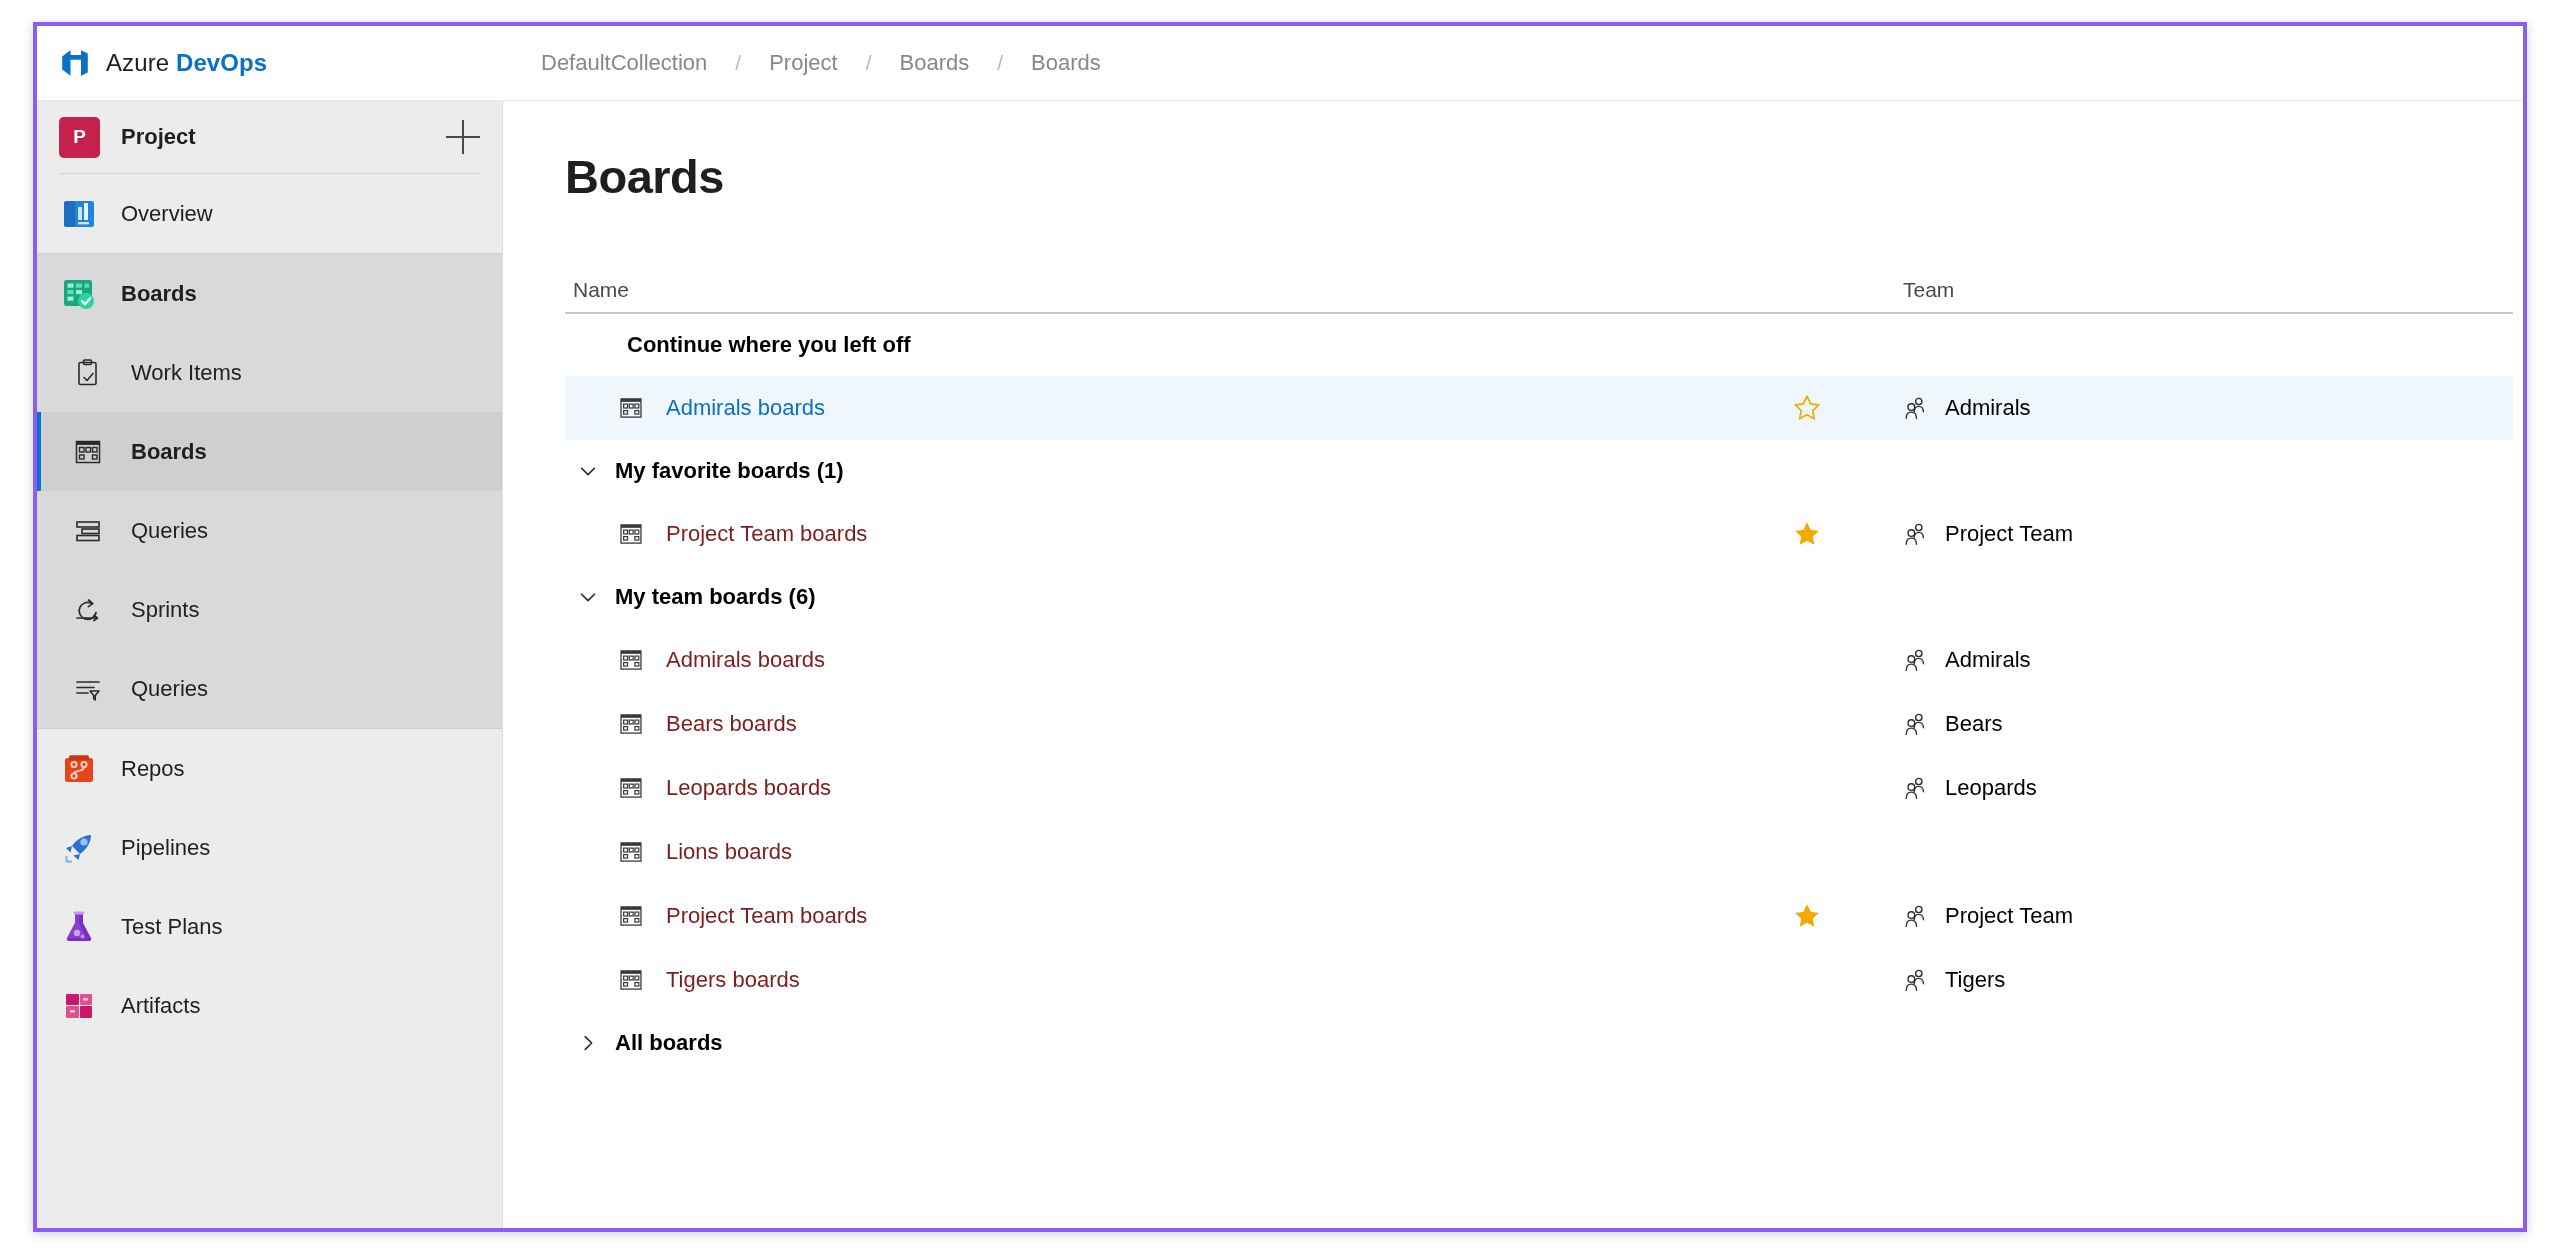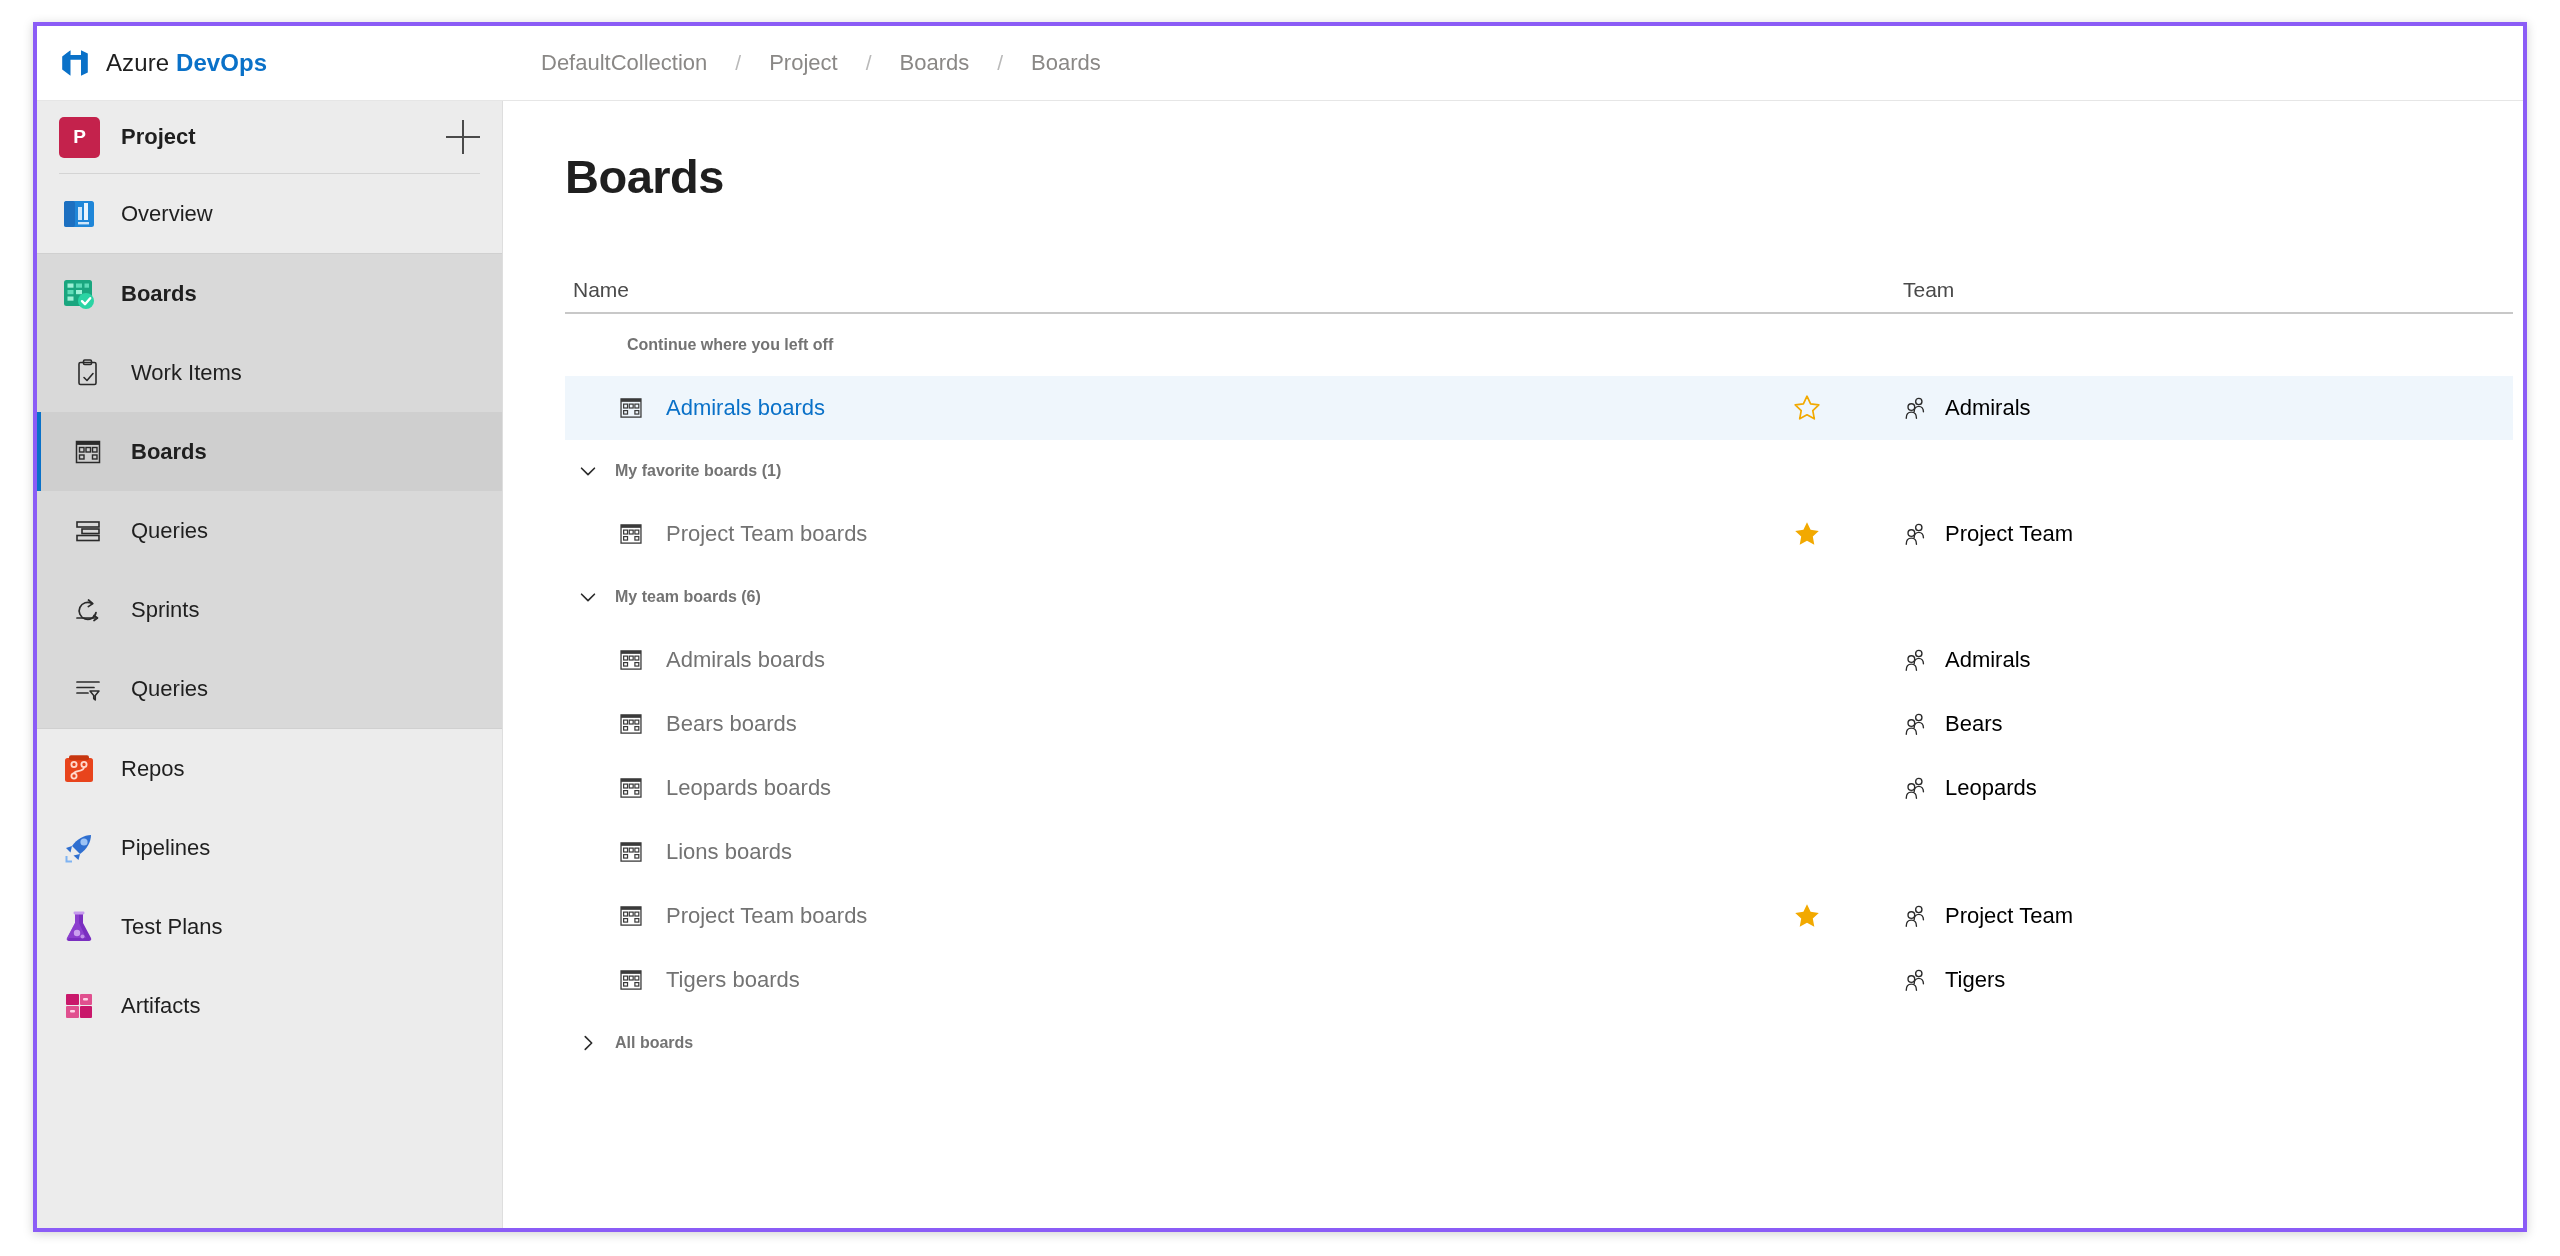--- a/index.html
+++ b/index.html
@@ -249,23 +249,23 @@
     width: 30px;
     height: 30px;
     margin-right: 12px;
     flex: 0 0 auto;
     display: flex;
     align-items: center;
     justify-content: center;
   }
   .group-header .chev.no-chev { visibility: hidden; }
   .group-header .gtitle {
-    font-size: 16px;
+    font-size: 22px;
     font-weight: bold;
-    color: #737373;
+    color: #000000;
     white-space: nowrap;
   }
   .group-header.indent-title { padding-left: 20px; }
 
   .board-row {
     display: flex;
     align-items: center;
     height: 64px;
     cursor: pointer;
   }
@@ -278,21 +278,21 @@
     min-width: 0;
   }
   .board-row .board-icon {
     width: 26px;
     height: 26px;
     flex: 0 0 auto;
     margin-right: 22px;
   }
   .board-row .board-label {
     font-size: 22px;
-    color: #737373;
+    color: #7f1d1d;
     white-space: nowrap;
   }
   .board-row.highlight .board-label { color: #0a71c8; }
   .board-row .cell-star {
     width: 120px;
     flex: 0 0 120px;
     display: flex;
     align-items: center;
     justify-content: flex-start;
     padding-left: 40px;

